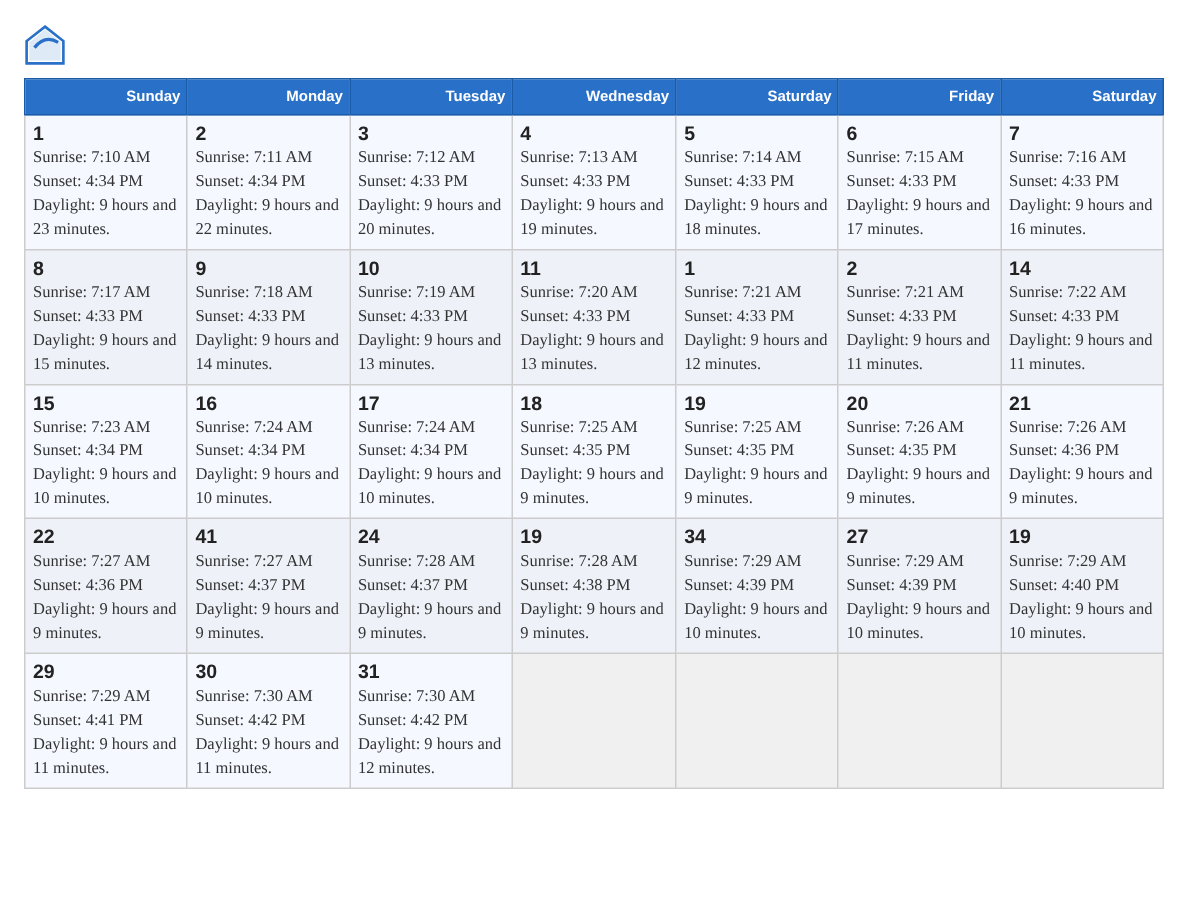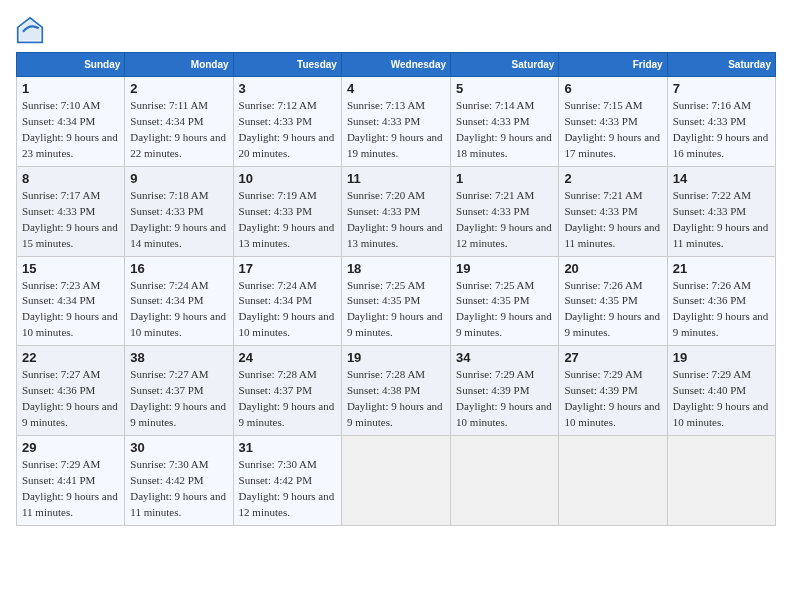--- a/index.html
+++ b/index.html
@@ -151,21 +151,21 @@
         <td><span class="day-number">15</span><span class="day-info">Sunrise: 7:23 AM<br>Sunset: 4:34 PM<br>Daylight: 9 hours and 10 minutes.</span></td>
         <td><span class="day-number">16</span><span class="day-info">Sunrise: 7:24 AM<br>Sunset: 4:34 PM<br>Daylight: 9 hours and 10 minutes.</span></td>
         <td><span class="day-number">17</span><span class="day-info">Sunrise: 7:24 AM<br>Sunset: 4:34 PM<br>Daylight: 9 hours and 10 minutes.</span></td>
         <td><span class="day-number">18</span><span class="day-info">Sunrise: 7:25 AM<br>Sunset: 4:35 PM<br>Daylight: 9 hours and 9 minutes.</span></td>
         <td><span class="day-number">19</span><span class="day-info">Sunrise: 7:25 AM<br>Sunset: 4:35 PM<br>Daylight: 9 hours and 9 minutes.</span></td>
         <td><span class="day-number">20</span><span class="day-info">Sunrise: 7:26 AM<br>Sunset: 4:35 PM<br>Daylight: 9 hours and 9 minutes.</span></td>
         <td><span class="day-number">21</span><span class="day-info">Sunrise: 7:26 AM<br>Sunset: 4:36 PM<br>Daylight: 9 hours and 9 minutes.</span></td>
       </tr>
       <tr>
         <td><span class="day-number">22</span><span class="day-info">Sunrise: 7:27 AM<br>Sunset: 4:36 PM<br>Daylight: 9 hours and 9 minutes.</span></td>
-        <td><span class="day-number">38</span><span class="day-info">Sunrise: 7:27 AM<br>Sunset: 4:37 PM<br>Daylight: 9 hours and 9 minutes.</span></td>
+        <td><span class="day-number">41</span><span class="day-info">Sunrise: 7:27 AM<br>Sunset: 4:37 PM<br>Daylight: 9 hours and 9 minutes.</span></td>
         <td><span class="day-number">24</span><span class="day-info">Sunrise: 7:28 AM<br>Sunset: 4:37 PM<br>Daylight: 9 hours and 9 minutes.</span></td>
         <td><span class="day-number">19</span><span class="day-info">Sunrise: 7:28 AM<br>Sunset: 4:38 PM<br>Daylight: 9 hours and 9 minutes.</span></td>
         <td><span class="day-number">34</span><span class="day-info">Sunrise: 7:29 AM<br>Sunset: 4:39 PM<br>Daylight: 9 hours and 10 minutes.</span></td>
         <td><span class="day-number">27</span><span class="day-info">Sunrise: 7:29 AM<br>Sunset: 4:39 PM<br>Daylight: 9 hours and 10 minutes.</span></td>
         <td><span class="day-number">19</span><span class="day-info">Sunrise: 7:29 AM<br>Sunset: 4:40 PM<br>Daylight: 9 hours and 10 minutes.</span></td>
       </tr>
       <tr>
         <td><span class="day-number">29</span><span class="day-info">Sunrise: 7:29 AM<br>Sunset: 4:41 PM<br>Daylight: 9 hours and 11 minutes.</span></td>
         <td><span class="day-number">30</span><span class="day-info">Sunrise: 7:30 AM<br>Sunset: 4:42 PM<br>Daylight: 9 hours and 11 minutes.</span></td>
         <td><span class="day-number">31</span><span class="day-info">Sunrise: 7:30 AM<br>Sunset: 4:42 PM<br>Daylight: 9 hours and 12 minutes.</span></td>

